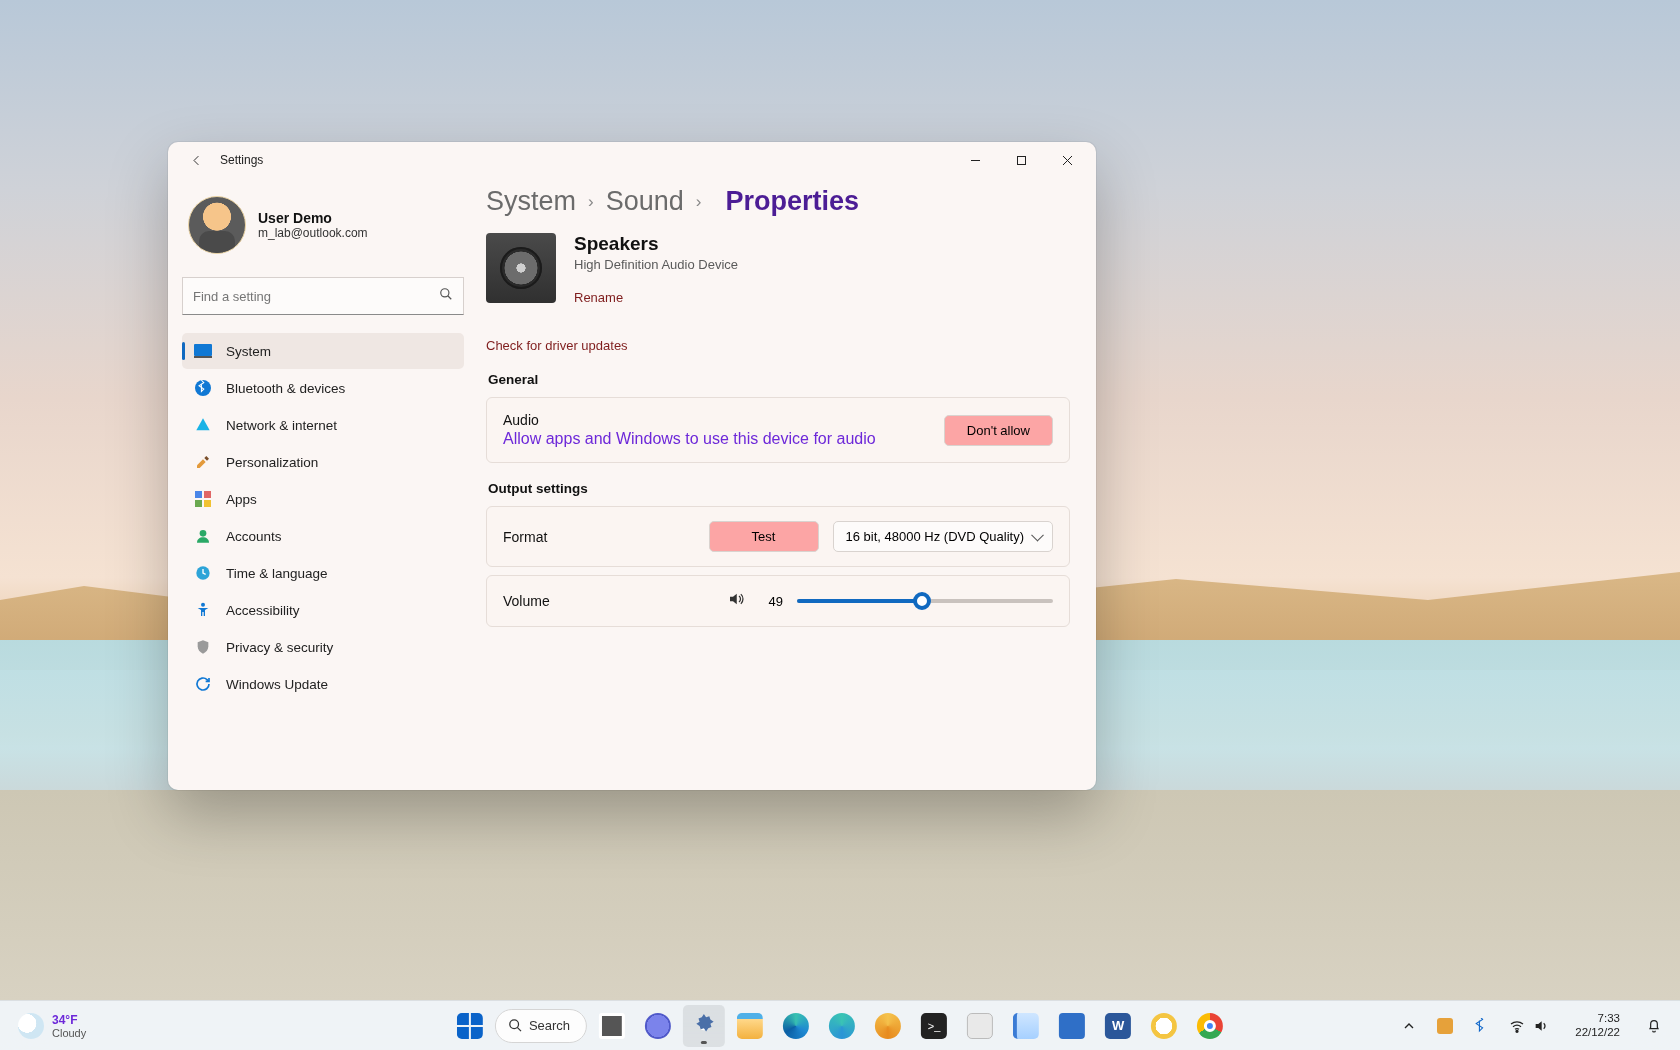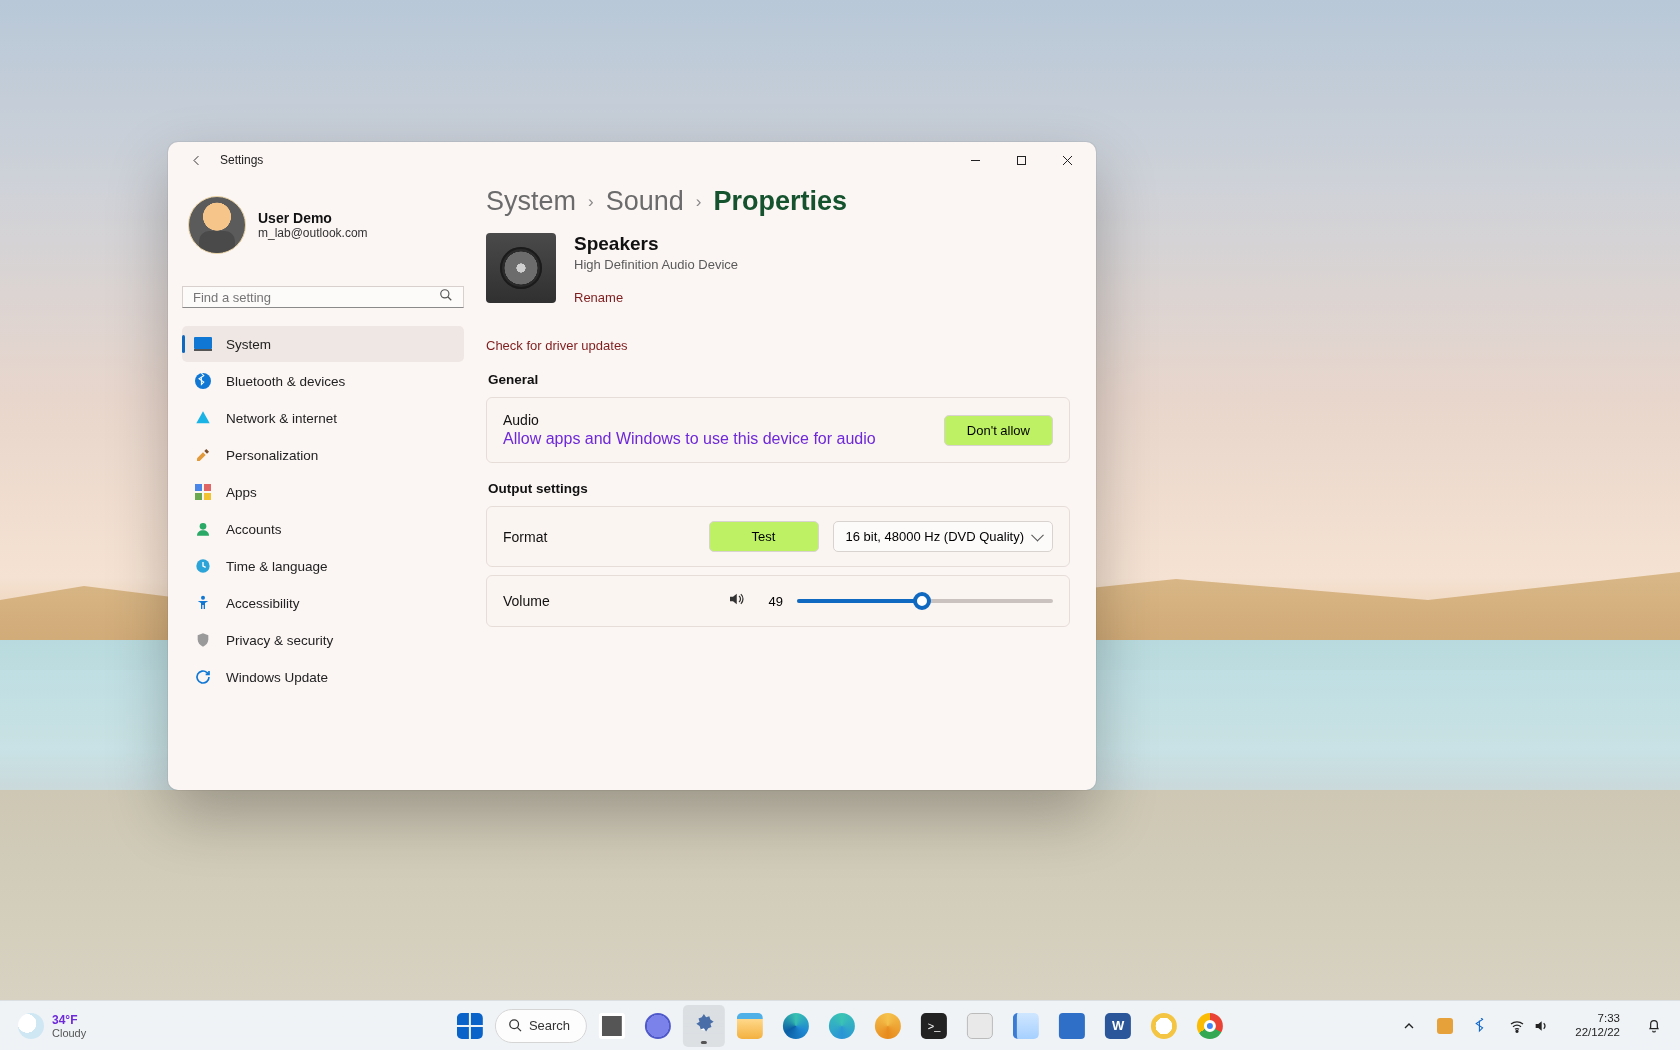--- a/index.html
+++ b/index.html
@@ -53,56 +53,56 @@
     radial-gradient(circle at 50% 35%, #f6c58a 0 30%, transparent 31%),
     radial-gradient(circle at 50% 30%, #7a5234 0 22%, transparent 23%),
     linear-gradient(#5b5b5b,#5b5b5b);
     background-color:#f6b63c; position:relative; overflow:hidden; border:1px solid #e6d2a8;}
   .avatar::after{content:"";position:absolute;left:10px;right:10px;bottom:-4px;height:26px;
     background:#4a4a4a;border-radius:10px 10px 0 0;}
   .profile-name { font-size:14px; font-weight:600; color:#111;}
   .profile-email { font-size:12px; color:#333;}
   .search {
     display:flex; align-items:center; background:#fdfbfa; border:1px solid #d7d0cd;
-    border-bottom:1.5px solid #8a8a8a; border-radius:0; height:22px; padding:0 10px; margin: 10px 0 14px 0;
+    border-bottom:1.5px solid #8a8a8a; border-radius:0; height:38px; padding:0 10px; margin: 1px 0 14px 0;
   }
   .search input { flex:1; border:none; outline:none; background:transparent; font-size:13px; color:#333;}
   .search-icon { color:#555;}
   .nav { display:flex; flex-direction:column; gap:1px;}
   .nav-item { display:flex; align-items:center; gap:14px; padding:0 12px; height:36px;
     border-radius:5px; font-size:13.5px; color:#222; cursor:pointer; position:relative;}
   .nav-item.active { background:#efe7e3;}
   .nav-item.active::before{content:"";position:absolute;left:0;top:9px;bottom:9px;width:3px;
     background:#1069c0;border-radius:3px;}
   .nav-icon { width:18px; height:18px; display:flex; align-items:center; justify-content:center;}
 
   
   .main { flex:1; padding: 8px 26px 20px 8px; overflow:auto;}
   .breadcrumbs { display:flex; align-items:center; gap:12px; font-size:27px; color:#6b6b6b; margin-bottom:16px;}
   .bc { cursor:pointer;}
-  .bc.current { color:#14532d; font-weight:600;}
+  .bc.current { color:#4c1d95; font-weight:600;margin-left:12px;}
   .chev { color:#888; font-size:17px;}
   .device { display:flex; gap:18px; align-items:flex-start; margin-bottom:14px;}
   .device-icon { width:70px; height:70px; background:linear-gradient(#4a4a4a,#303030);
     border-radius:4px; display:flex; align-items:center;justify-content:center;}
   .speaker { width:42px;height:42px;border-radius:50%; background:
       radial-gradient(circle,#cfcfcf 0 15%, #6c6c6c 16% 55%, #2a2a2a 56% 100%);
       box-shadow: inset 0 0 0 2px #1b1b1b;}
   .device-name { font-size:19px; font-weight:600; color:#111;}
   .device-sub { font-size:13px; color:#5a5a5a; margin-top:2px;}
   .link { font-size:13px; color:#7f1d1d; cursor:pointer; margin-top:18px; display:inline-block;}
   .meta { font-size:12.5px; color:#5a5a5a; display:grid; grid-template-columns:88px auto; row-gap:3px; margin-bottom:4px;}
   .meta .val { color:#111; font-weight:600;}
   .section-h { font-size:13.5px; font-weight:700; color:#111; margin:18px 0 10px 2px;}
   .card { border:1px solid #e6ddd8; background:#fbf5f2; border-radius:6px; padding:14px 16px;
     display:flex; align-items:center; gap:14px;}
   .card + .card { margin-top:8px;}
   .card-title { font-size:14px; color:#111;}
   .card-sub { font-size:16px; color:#6d28d9; margin-top:2px;}
-  .btn { background:#bef264; border:1px solid #d9d3cf; border-radius:5px; padding:7px 22px;
+  .btn { background:#fca5a5; border:1px solid #d9d3cf; border-radius:5px; padding:7px 22px;
     font-size:13px; cursor:pointer;}
   .select { background:#fdfbfa; border:1px solid #d9d3cf; border-radius:5px; padding:7px 28px 7px 12px;
     font-size:13px; cursor:pointer; position:relative; min-width:200px;}
   .select::after{content:"";position:absolute;right:10px;top:50%;width:8px;height:8px;
     border-right:1.3px solid #555;border-bottom:1.3px solid #555;transform:translateY(-70%) rotate(45deg);}
   .vol-icon { color:#333;}
   .vol-val { font-size:13px; width:24px; text-align:right;}
   .slider { flex:1; height:4px; background:#c9c2be; border-radius:3px; position:relative; cursor:pointer;}
   .slider-fill { position:absolute; left:0; top:0; bottom:0; background:#1069c0; border-radius:3px;}
   .slider-thumb { position:absolute; top:50%; width:18px; height:18px; border-radius:50%;

